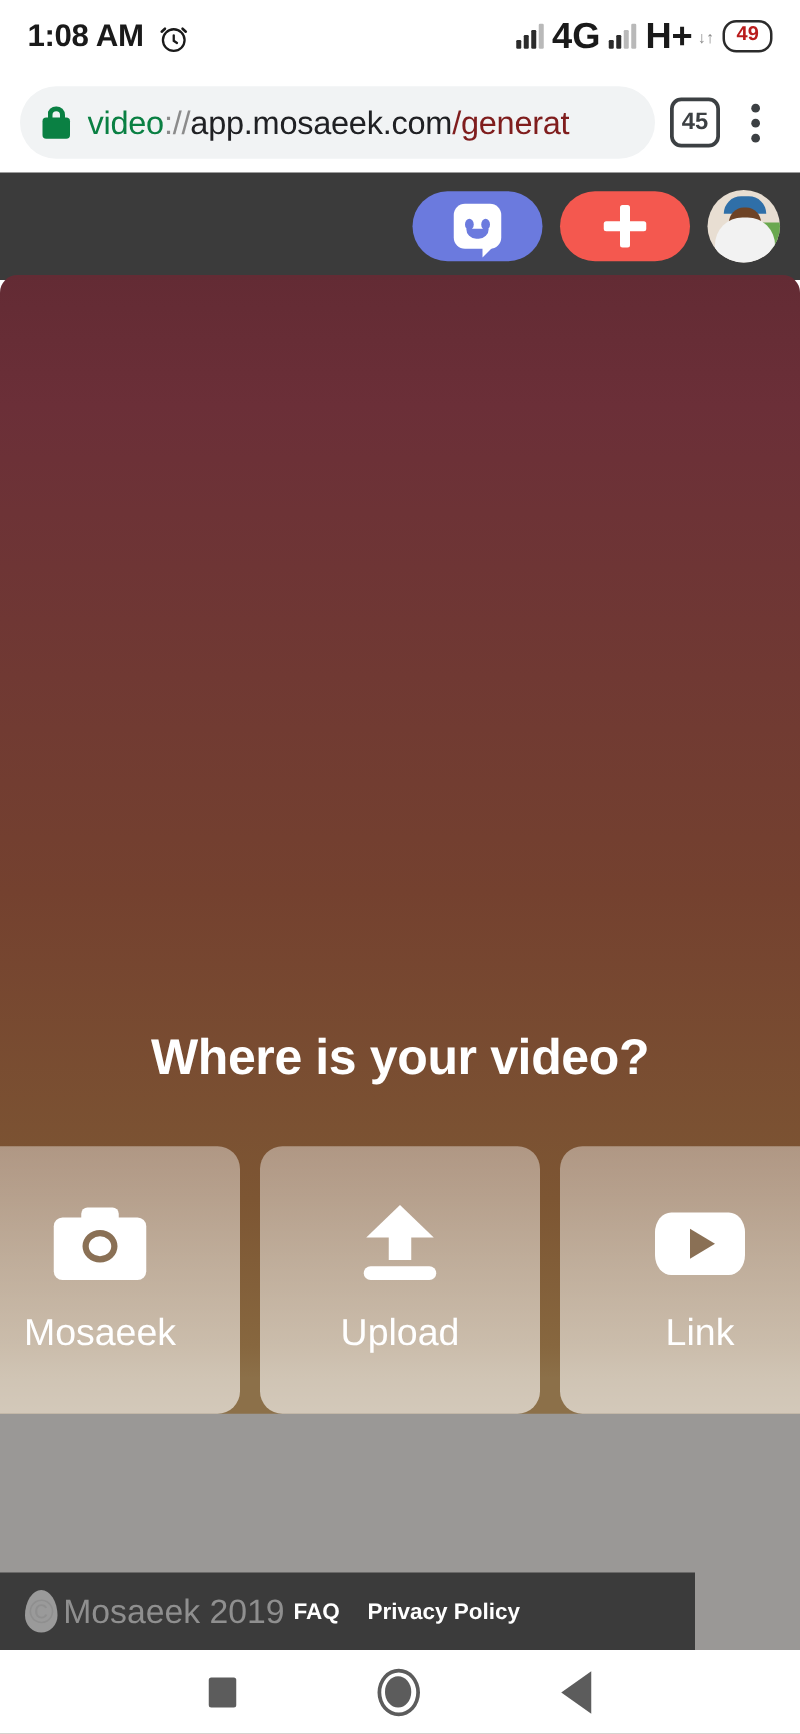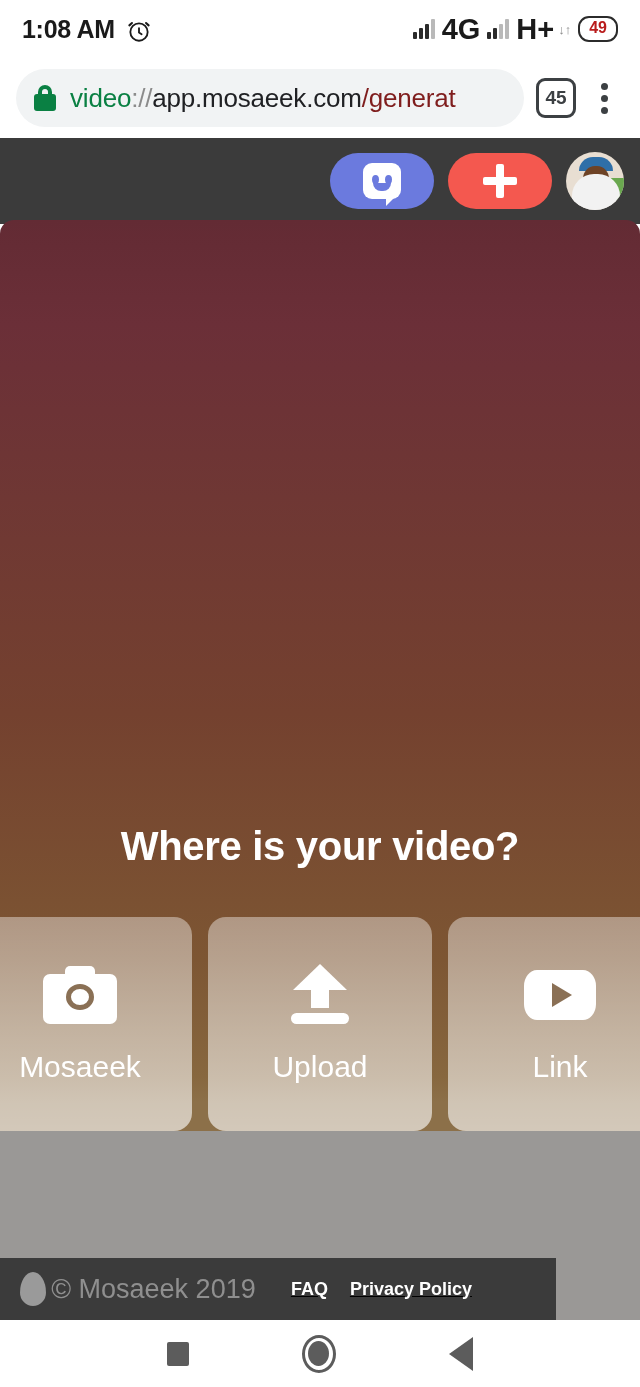--- a/index.html
+++ b/index.html
@@ -138,21 +138,21 @@
   .ply .plate { position:absolute; inset:0; background:#fff; border-radius:13px/16px; }
   .ply .tri { position:absolute; left:28px; top:13px; width:0; height:0; border-top:12px solid transparent; border-bottom:12px solid transparent; border-left:20px solid #8a7055; }
 
   
   .footer {
     position:absolute; top:1258px; left:0; width:556px; height:62px;
     background:#3b3b3b; display:flex; align-items:center; padding:0 20px;
   }
   .drop { width:26px; height:34px; border-radius:50% 50% 50% 50% / 60% 60% 40% 40%; background:#9a9a9a; flex:none; }
   .copy { flex:1; text-align:center; font-size:27px; color:#8f8f8f; margin-left:-30px; }
-  .flinks { display:flex; align-items:center; gap:22px; margin-right:64px;text-decoration:underline; }
+  .flinks { display:flex; align-items:center; gap:22px; margin-right:120px; }
   .flink { font-size:18px; font-weight:bold; color:#ffffff; cursor:pointer; }
 
   
   .navbar {
     position:absolute; top:1320px; left:0; width:640px; height:67px;
     background:#ffffff; display:flex; align-items:center; justify-content:space-around;
     padding:0 110px;
   }
   .nav-sq { width:22px; height:24px; background:#5c5c5c; border-radius:2px; }
   .nav-home { width:34px; height:38px; border:3.5px solid #5c5c5c; border-radius:50%; display:flex; align-items:center; justify-content:center; }

